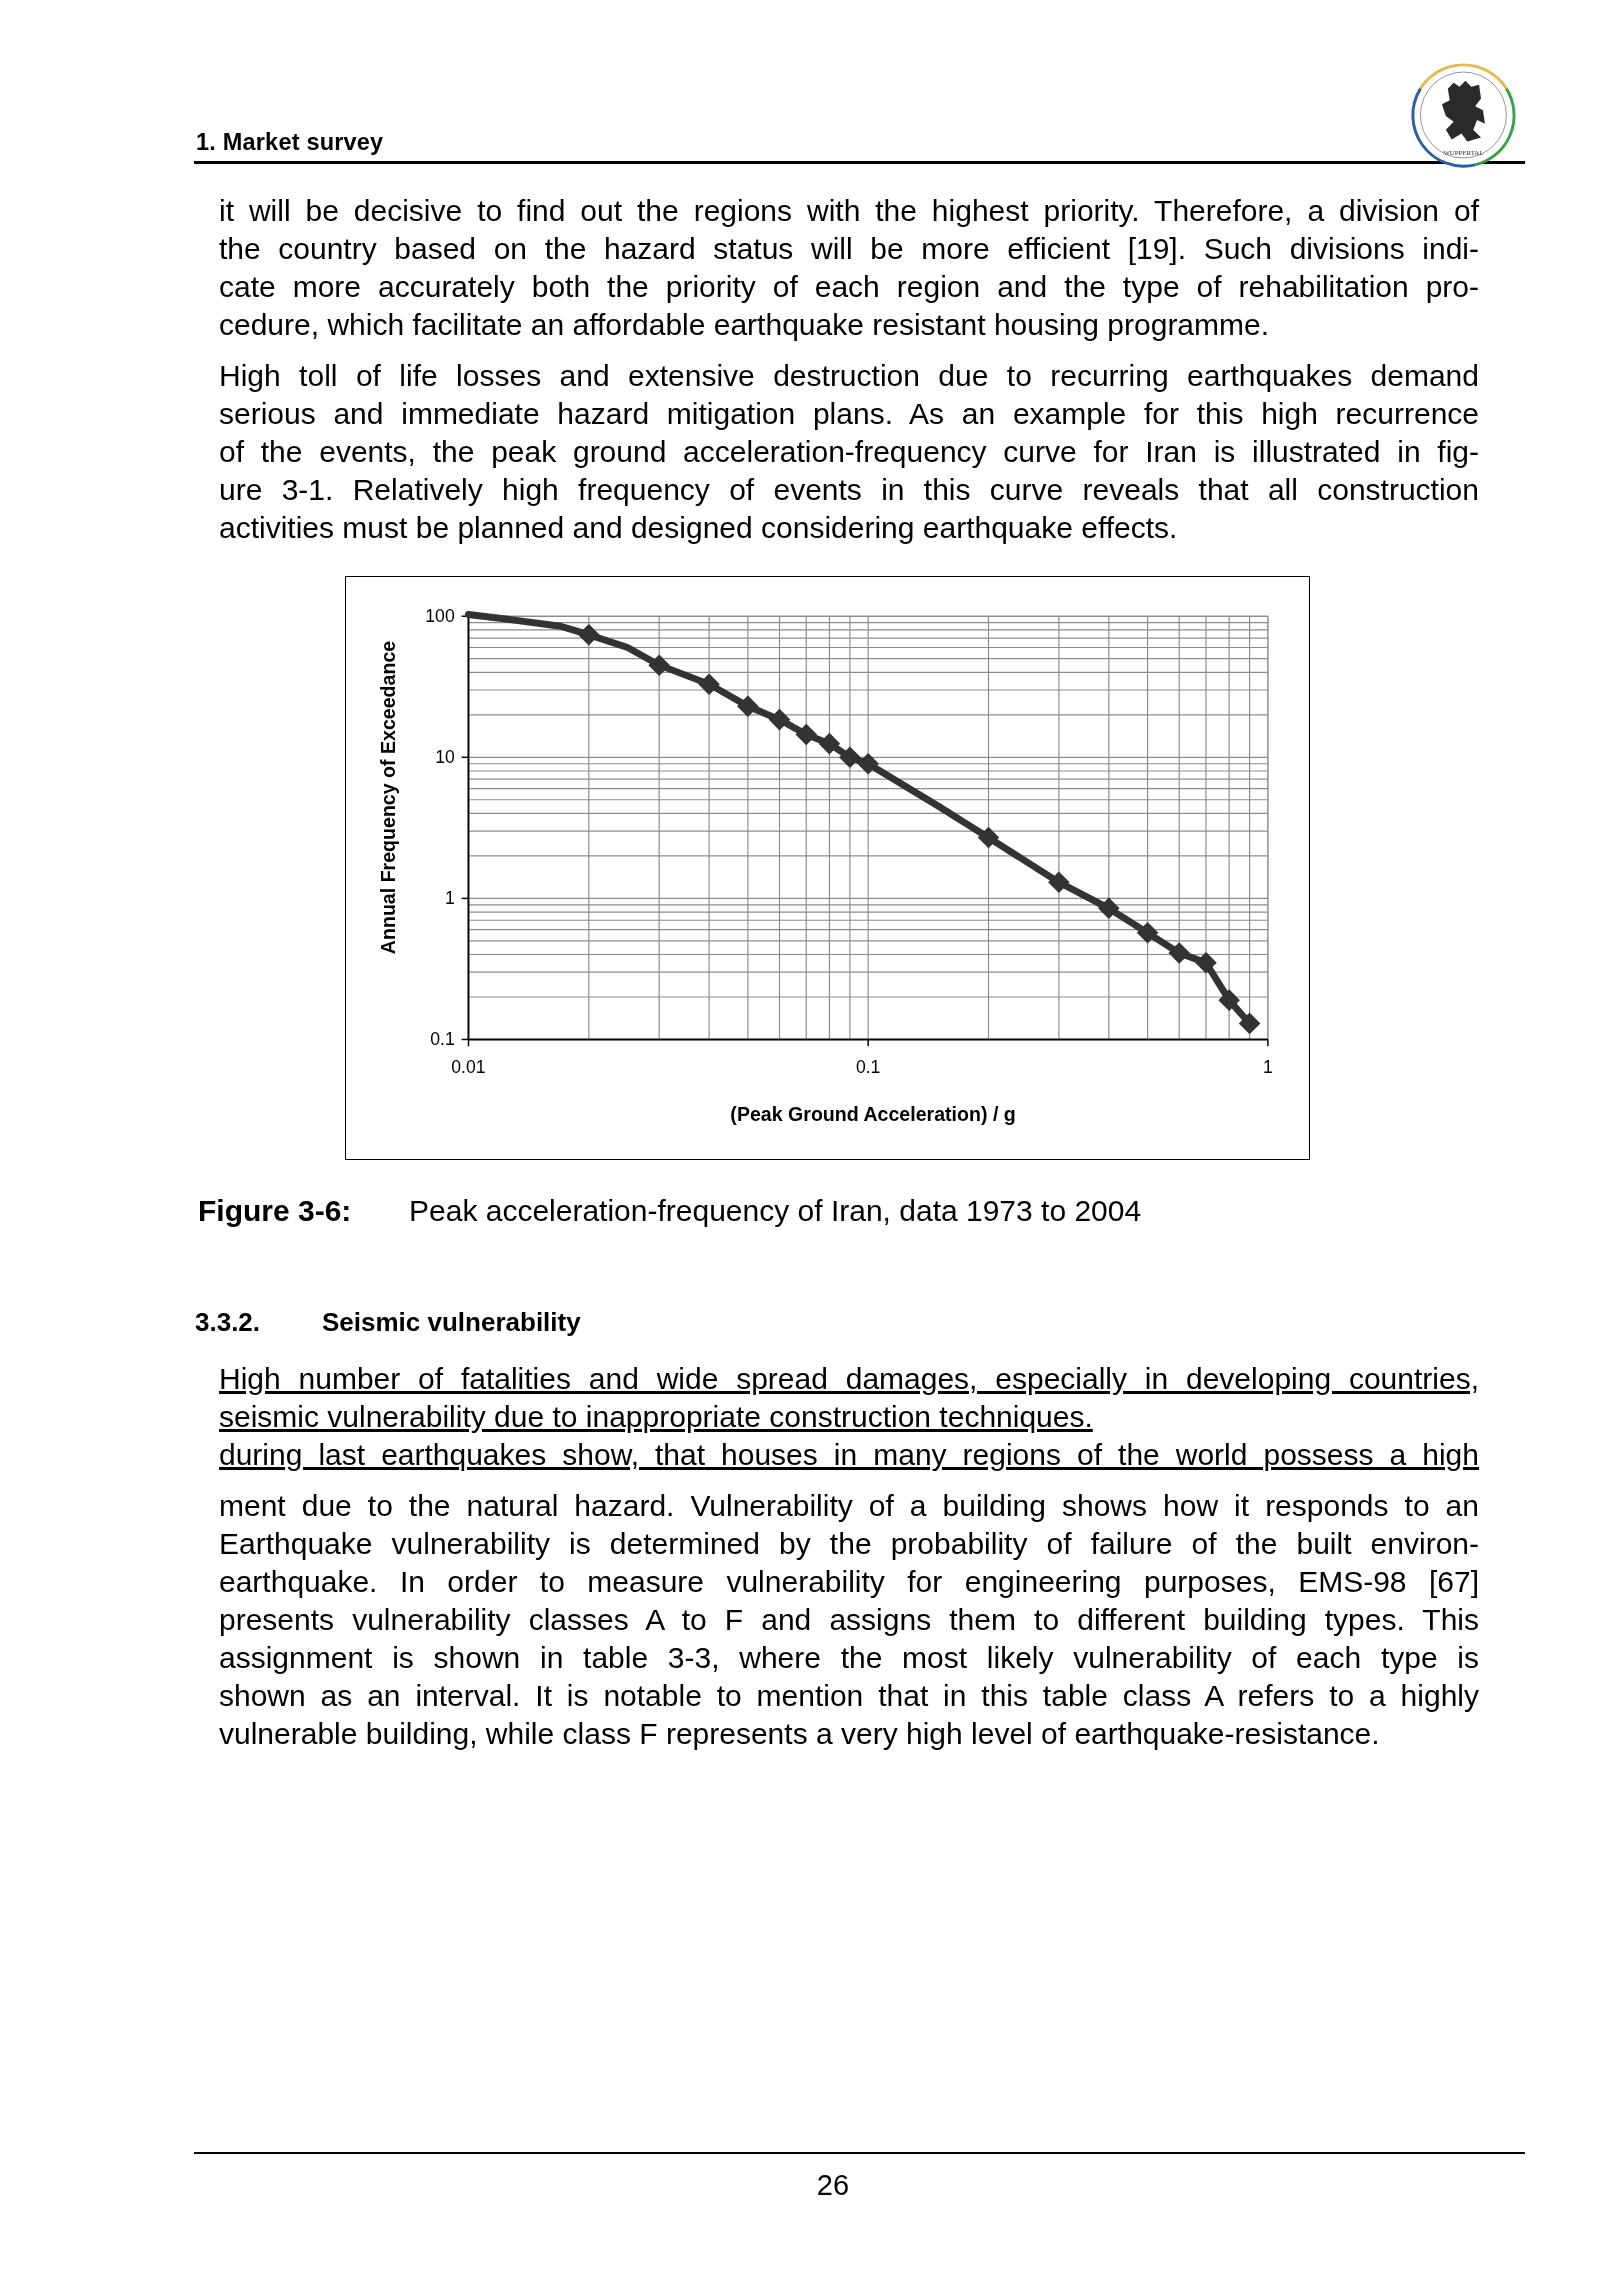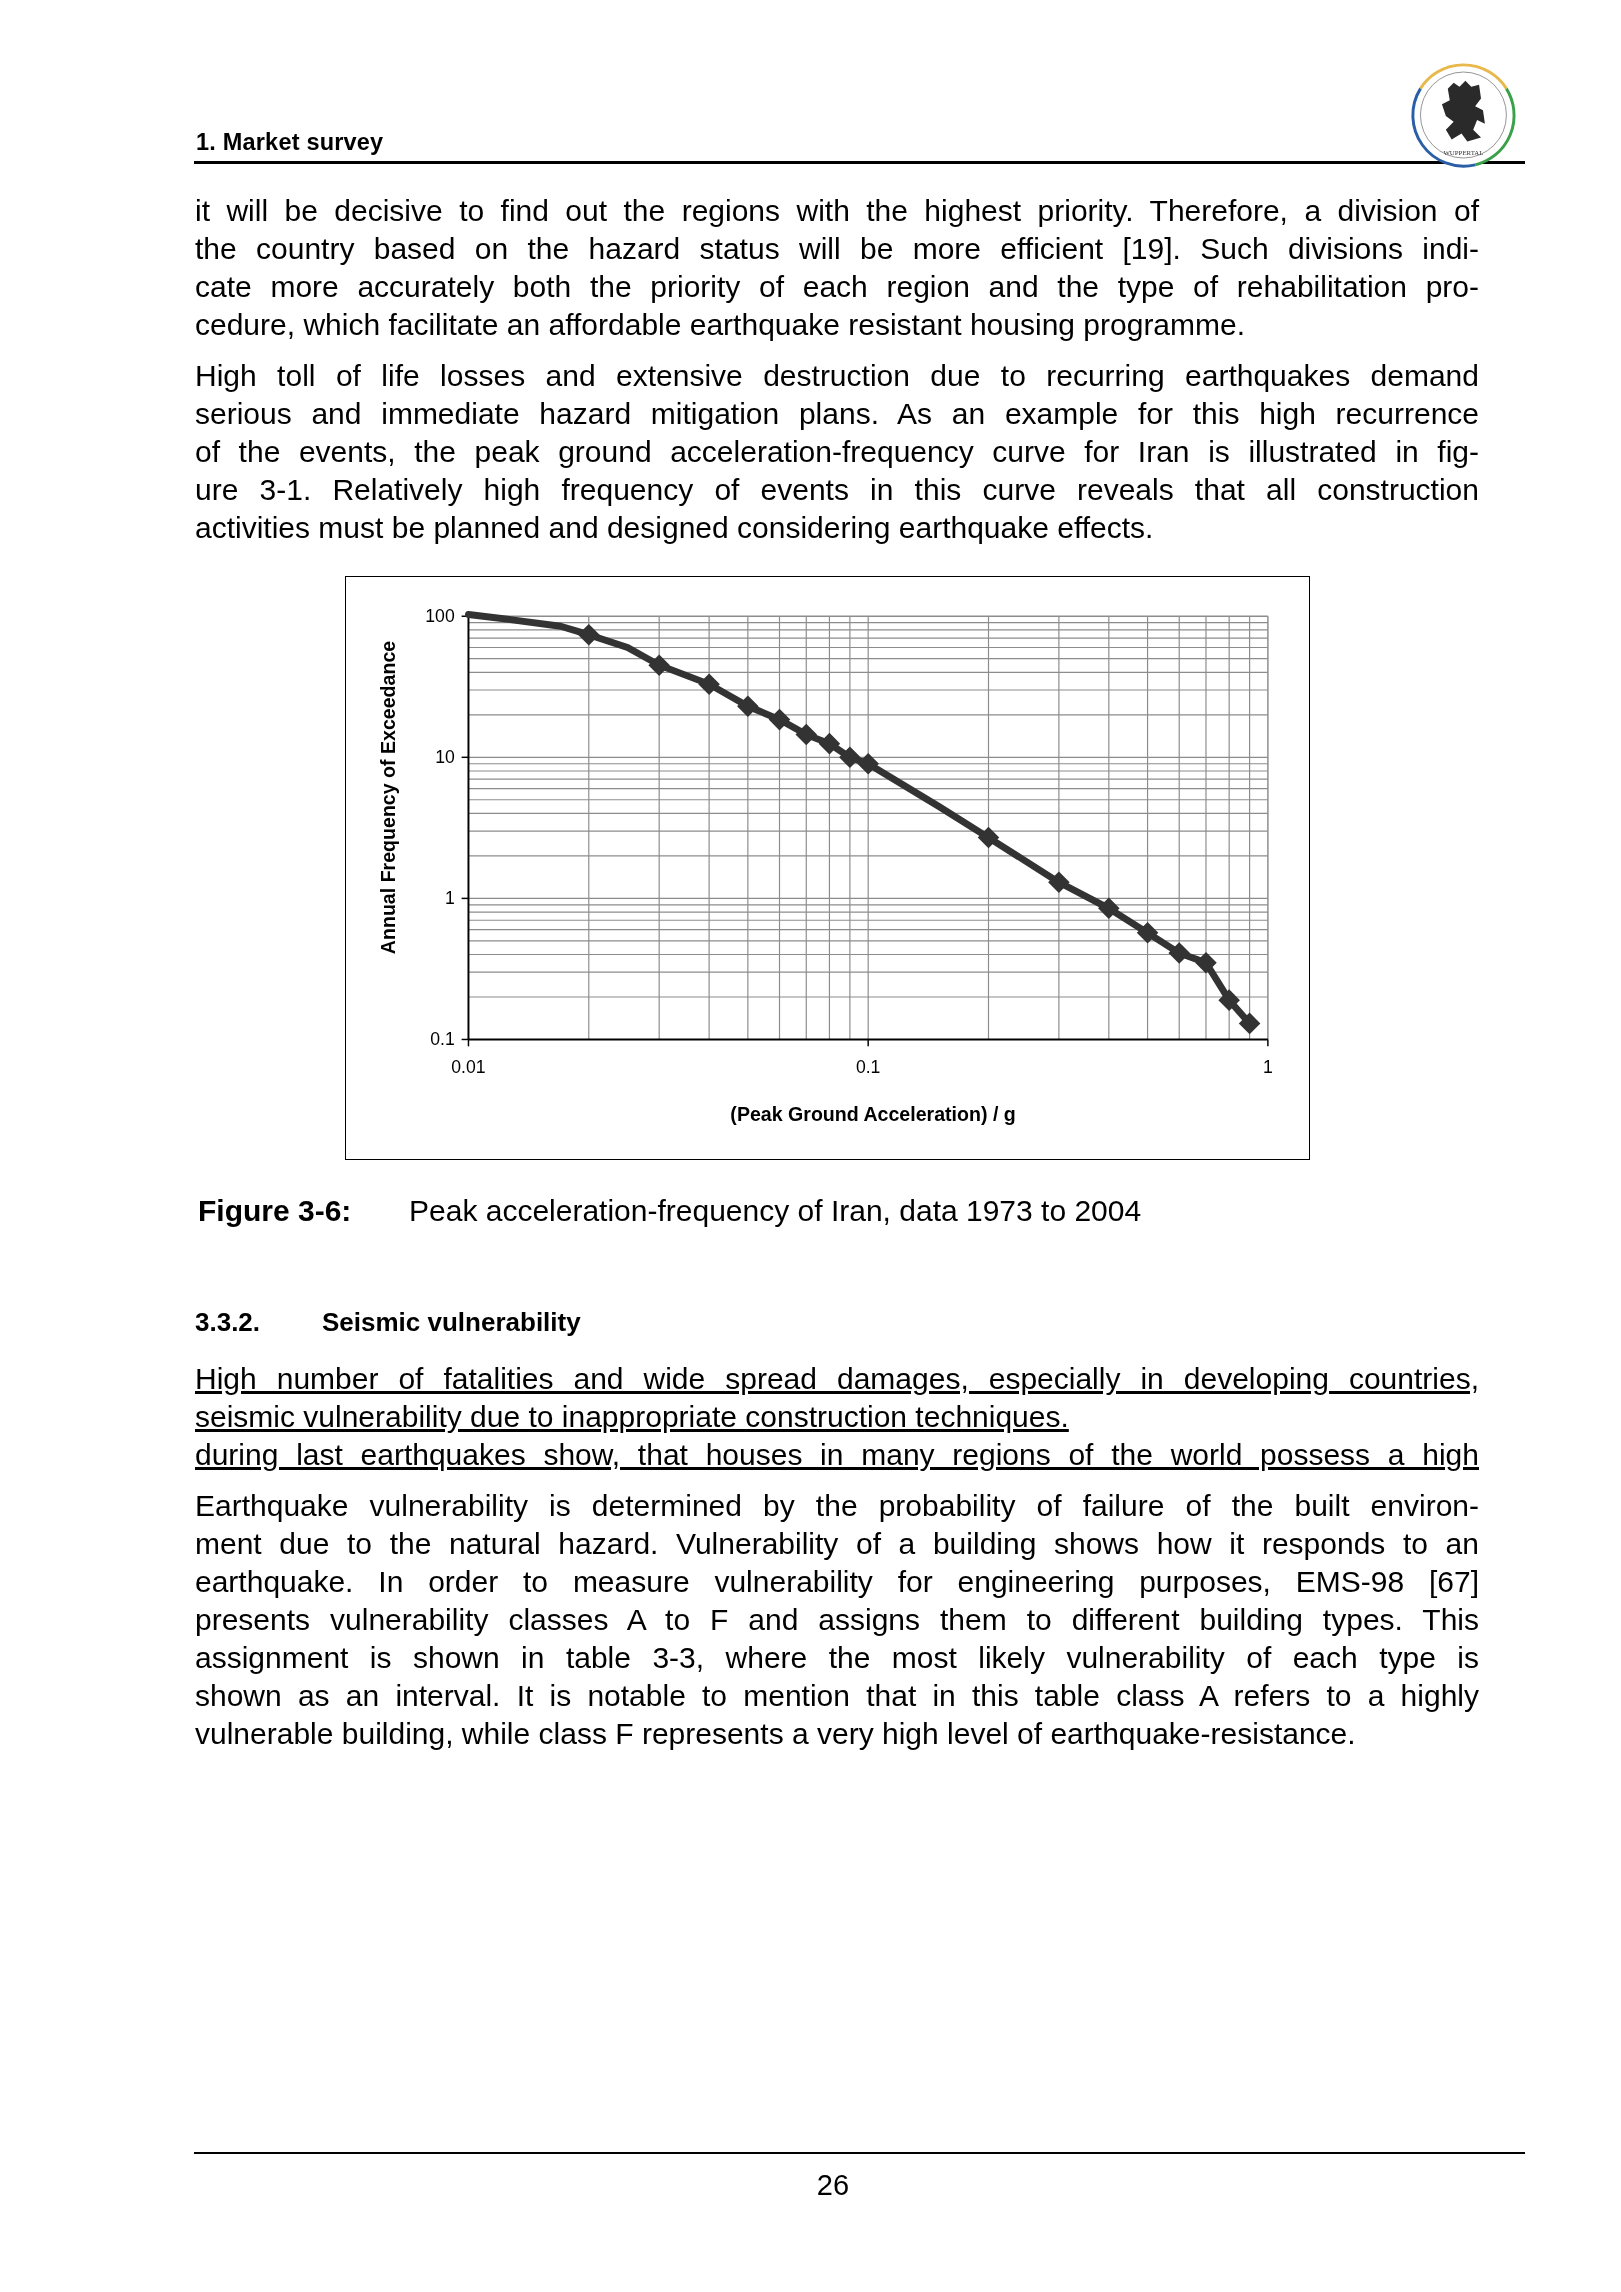--- a/index.html
+++ b/index.html
@@ -2,21 +2,21 @@
 <html><head>
 <meta charset="utf-8">
 <style>
   html, body { margin: 0; padding: 0; background: #ffffff; }
   body { width: 1621px; height: 2293px; position: relative; overflow: hidden;
          font-family: "Liberation Sans", "DejaVu Sans", sans-serif; color: #000; }
   .header-title { position: absolute; left: 196px; top: 129px; font-size: 23.5px; font-weight: bold; letter-spacing: 0.2px; }
   .header-rule { position: absolute; left: 194px; top: 161px; width: 1331px; height: 2.9px; background: #000; }
   .logo { position: absolute; left: 1397px; top: 59px; width: 127px; height: 113px; }
   .para { position: absolute; left: 195px; width: 1284px; font-size: 30px; line-height: 38px; text-align: justify; margin: 0; }
-  .para span.line { display: block; text-align-last: justify; white-space: nowrap; }
+  .para span.line { display: block; text-align-last: justify; white-space: nowrap; margin-left: 24px; }
   .para span.line.last { text-align-last: left; }
   .chart-box { position: absolute; left: 345px; top: 576px; width: 965px; height: 584px; border: 1.5px solid #000; box-sizing: border-box; background: #fff; }
   .chart-svg { position: absolute; left: 0; top: 0; }
   .caption { position: absolute; left: 198px; top: 1194px; font-size: 30px; }
   .caption .label { font-weight: bold; display: inline-block; width: 211px; }
   .section-heading { position: absolute; left: 195px; top: 1307px; font-size: 26px; font-weight: bold; }
   .section-heading .num { display: inline-block; width: 127px; }
   .footer-rule { position: absolute; left: 194px; top: 2152px; width: 1331px; height: 2px; background: #000; }
   .page-number { position: absolute; left: 0; width: 1666px; text-align: center; top: 2169px; font-size: 29px; }
   .tick-label { font-family: "Liberation Sans", sans-serif; font-size: 18px; fill: #000; }
@@ -158,22 +158,22 @@
   <span class="num">3.3.2.</span><span>Seismic vulnerability</span>
 </div>
 
 <div class="para" style="top:1360px;text-decoration:underline;">
   <span class="line">High number of fatalities and wide spread damages, especially in developing countries,</span>
   <span class="line last">seismic vulnerability due to inappropriate construction techniques.</span>
   <span class="line">during last earthquakes show, that houses in many regions of the world possess a high</span>
 </div>
 
 <div class="para" style="top:1487px;">
+  <span class="line">ment due to the natural hazard. Vulnerability of a building shows how it responds to an</span>
   <span class="line">Earthquake vulnerability is determined by the probability of failure of the built environ-</span>
-  <span class="line">ment due to the natural hazard. Vulnerability of a building shows how it responds to an</span>
   <span class="line">earthquake. In order to measure vulnerability for engineering purposes, EMS-98 [67]</span>
   <span class="line">presents vulnerability classes A to F and assigns them to different building types. This</span>
   <span class="line">assignment is shown in table 3-3, where the most likely vulnerability of each type is</span>
   <span class="line">shown as an interval. It is notable to mention that in this table class A refers to a highly</span>
   <span class="line last">vulnerable building, while class F represents a very high level of earthquake-resistance.</span>
 </div>
 
 <div class="footer-rule"></div>
 <div class="page-number">26</div>
 

